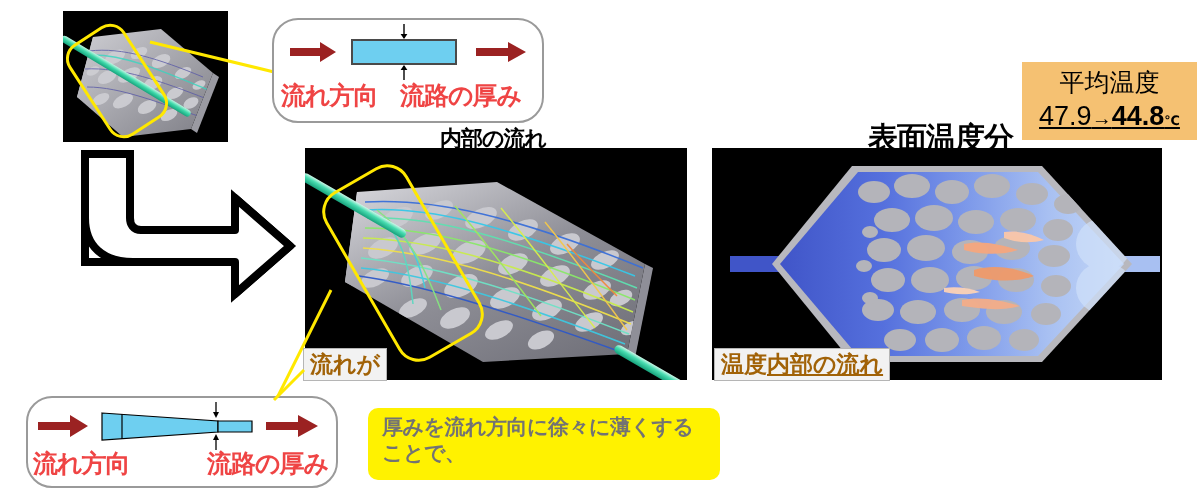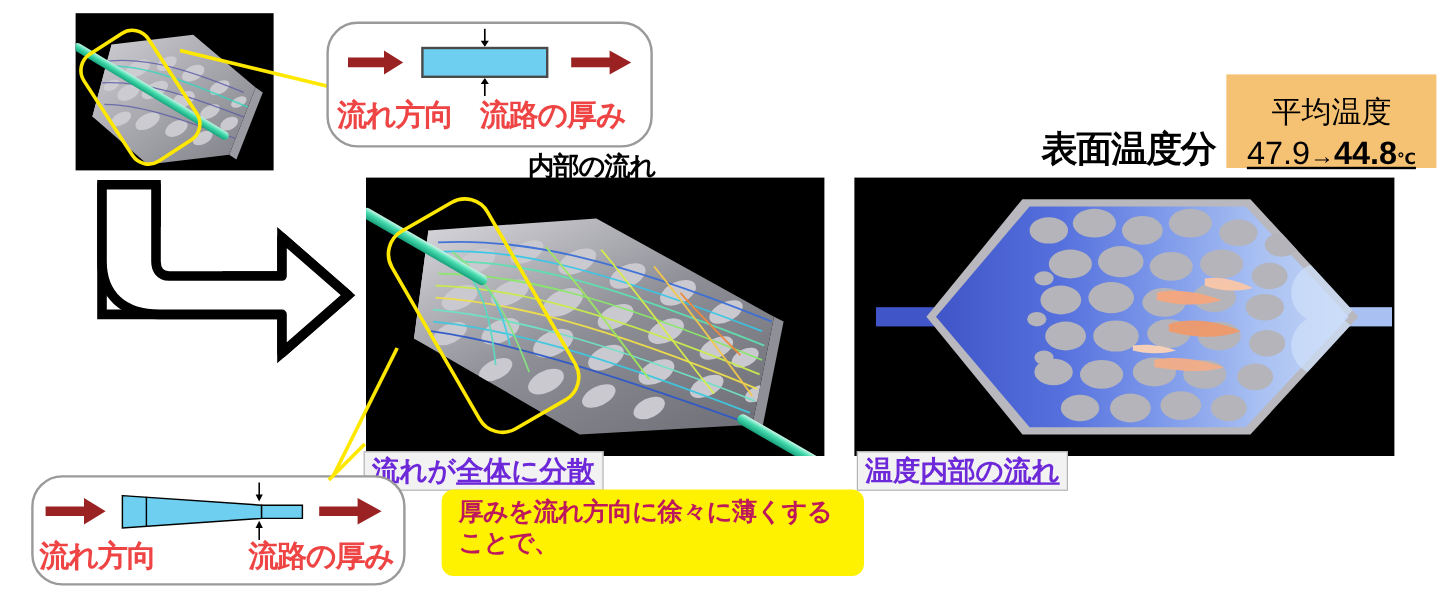--- a/index.html
+++ b/index.html
@@ -14,27 +14,27 @@
   .callout{position:absolute;background:#fff;border:2px solid #9a9a9a;
            border-radius:26px;box-sizing:border-box;}
   .callout-label{position:absolute;font-weight:bold;color:#ef4444;white-space:nowrap;}
 
   
   .heading{position:absolute;font-weight:bold;color:#000;white-space:nowrap;}
 
   
   .strip{position:absolute;background:#f2f2f2;border:1px solid #b5b5b5;
          box-sizing:border-box;display:flex;align-items:center;
-         padding:0 6px;white-space:nowrap;color:#6d28d9;margin-top:28px;}
+         padding:0 6px;white-space:nowrap;color:#a16207;}
   .strip .norm{font-weight:600;}
   .strip .em{font-weight:bold;text-decoration:underline;}
 
   
   .yellowbox{position:absolute;background:#FFF200;border-radius:10px;
-             box-sizing:border-box;padding:6px 14px;color:#be185d;font-weight:bold;
+             box-sizing:border-box;padding:6px 14px;color:#737373;font-weight:bold;
              line-height:1.22;}
 
   
   .orangebox{position:absolute;background:#F5C172;box-sizing:border-box;
              text-align:center;color:#000;}
   .orangebox .ot{display:block;font-weight:400;}
   .orangebox .ov{display:block;white-space:nowrap;text-decoration:underline;}
   .ov .big{font-weight:bold;}
   .ov .unit{font-size:13px;font-weight:bold;}
 
@@ -232,24 +232,23 @@
 </div>
 
 <div class="abs" style="left:275px;top:290px;width:90px;height:110px;pointer-events:none;">
   <svg width="90" height="110" viewBox="0 0 90 110">
     <line x1="2" y1="108" x2="56" y2="0" stroke="#FFE800" stroke-width="3"></line>
   </svg>
 </div>
 
 <div class="strip" style="left:303px;top:348px;height:33px;font-size:23px;">
   <span class="norm">流れが</span>
-    <span class="em">全体に分散</span>
-</div>
-
-<div class="heading" style="left:868px;top:104px;font-size:30px;letter-spacing:-1px;font-family:Liberation Mono, monospace;">表面温度分</div>
+</div>
+
+<div class="heading" style="left:868px;top:118px;font-size:30px;letter-spacing:-1px;font-family:Liberation Mono, monospace;">表面温度分</div>
 
 <div class="panel" style="left:712px;top:148px;width:450px;height:232px;">
   <svg width="450" height="232" viewBox="0 0 450 232">
     <defs>
       <linearGradient id="tempG" x1="0" y1="0" x2="1" y2="0">
         <stop offset="0" stop-color="#4055c8"></stop>
         <stop offset="0.30" stop-color="#5570dd"></stop>
         <stop offset="0.55" stop-color="#7e9aea"></stop>
         <stop offset="0.78" stop-color="#a8c0f2"></stop>
         <stop offset="1" stop-color="#c5d8f7"></stop>
@@ -317,21 +316,21 @@
       </g>
     </g>
   </svg>
 </div>
 
 <div class="strip" style="left:714px;top:348px;height:33px;font-size:23px;">
   <span class="norm">温度</span>
     <span class="em">内部の流れ</span>
 </div>
 
-<div class="orangebox" style="left:1022px;top:62px;width:175px;height:78px;padding-top:16px;">
+<div class="orangebox" style="left:1022px;top:62px;width:175px;height:78px;padding-top:4px;">
   <span class="ot" style="font-size:25px;line-height:32px;">平均温度</span>
   <span class="ov" style="font-size:27px;line-height:36px;">
     <span>47.9</span><span style="font-size:20px;">→</span><span class="big">44.8</span><span class="unit">℃</span>
   </span>
 </div>
 
 <div class="callout" style="left:26px;top:396px;width:312px;height:92px;">
 </div>
 <div class="abs" style="left:30px;top:400px;width:304px;height:52px;pointer-events:none;">
   <svg width="304" height="52" viewBox="0 0 304 52">

